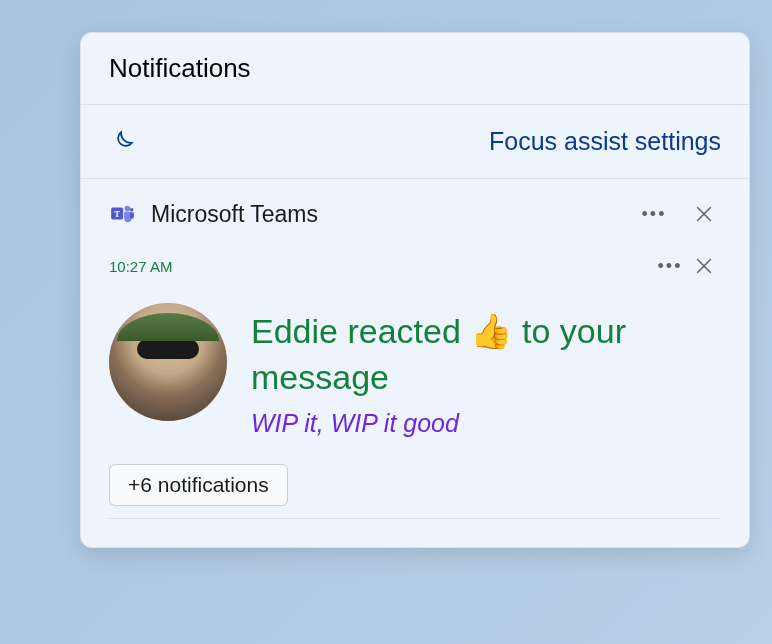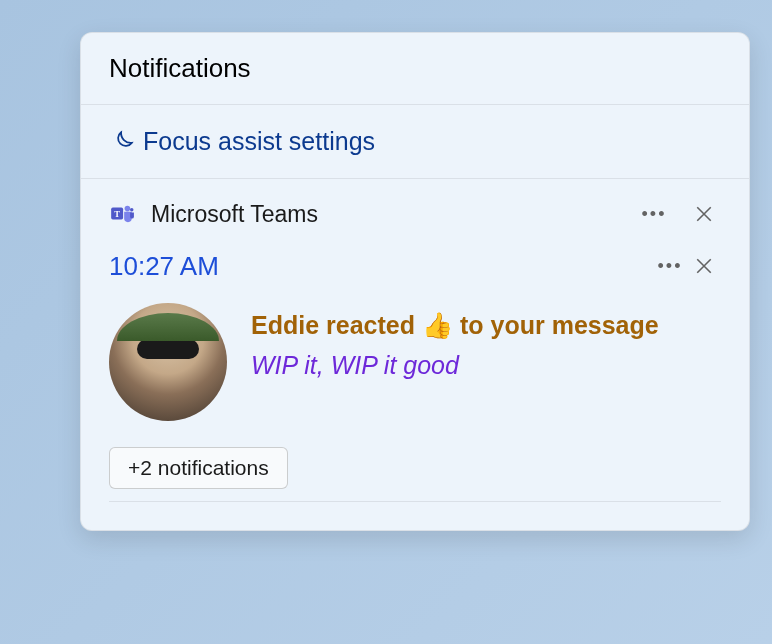--- a/index.html
+++ b/index.html
@@ -40,24 +40,25 @@
       border-radius: 6px;
       padding: 8px 20px;
       font-size: 21px;
       color: #1a1a1a;
       cursor: pointer;
       font-family: inherit;
     }
     .focus-row {
       display: flex;
       align-items: center;
-      gap: 8px;
+      gap: 22px;
       padding: 22px 28px;
       border-bottom: 1px solid rgba(0,0,0,0.08);
       cursor: pointer;
+      justify-content: space-between;
     }
     .moon-icon {
       width: 26px;
       height: 26px;
       color: #0c3a8f;
     }
     .focus-label {
       font-size: 25px;
       color: #0c3a8f;
       font-weight: 400;
@@ -95,22 +96,22 @@
       border-radius: 4px;
     }
     .dots { letter-spacing: 2px; font-size: 18px; }
     .x-icon { width: 18px; height: 18px; }
     .card-meta {
       display: flex;
       align-items: center;
       margin-bottom: 20px;
     }
     .timestamp {
-      font-size: 26px;
-      color: #1d4ed8;
+      font-size: 15px;
+      color: #15803d;
       flex: 1;
       font-weight: 400;
     }
     .content {
       display: flex;
       gap: 24px;
       align-items: flex-start;
       margin-bottom: 26px;
     }
     .avatar {
@@ -133,23 +134,23 @@
     .avatar::after {
       content: '';
       position: absolute;
       top: 10px; left: 8px; right: 8px;
       height: 28px;
       background: linear-gradient(180deg, #5a7a4a 0%, #3a5a2a 100%);
       border-radius: 50% 50% 0 0 / 100% 100% 0 0;
     }
     .msg-block { flex: 1; padding-top: 6px; }
     .msg-title {
-      font-size: 25px;
-      color: #a16207;
-      font-weight: 700;
+      font-size: 34px;
+      color: #15803d;
+      font-weight: 400;
       line-height: 1.35;
     }
     .emoji { display: inline; }
     .msg-sub {
       font-size: 25px;
       color: #6d28d9;
       font-weight: 400;
       margin-top: 8px;
       font-style: italic;
     }
@@ -224,18 +225,18 @@
     <div class="content">
       <div class="avatar"></div>
       <div class="msg-block">
         <div class="msg-title">
           <span>Eddie reacted </span><span class="emoji">👍</span><span> to your message</span>
         </div>
         <div class="msg-sub">WIP it, WIP it good</div>
       </div>
     </div>
 
-    <button class="more-btn">+2 notifications</button>
+    <button class="more-btn">+6 notifications</button>
 
     <div class="divider"></div>
   </div>
 
 </div>
 
 </body></html>

